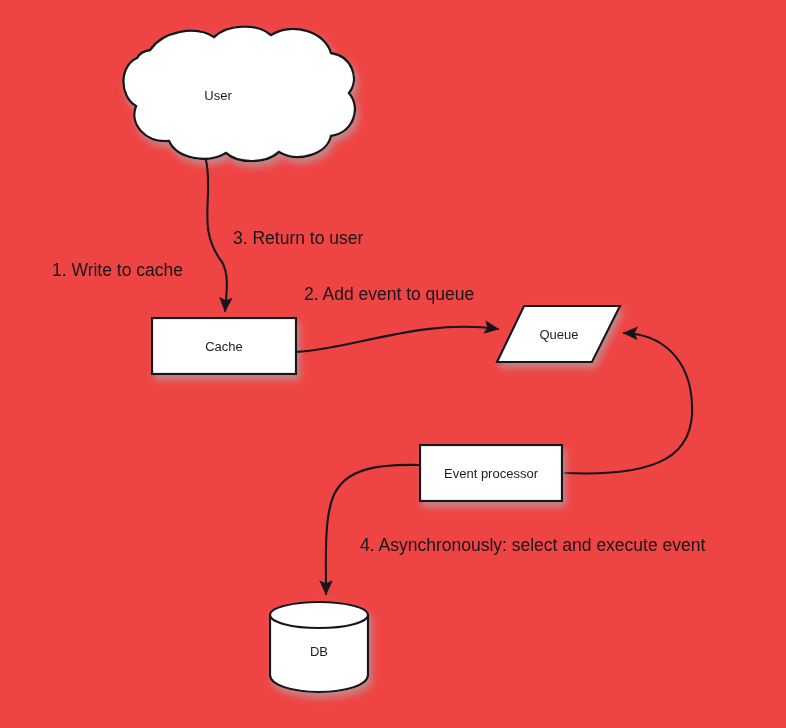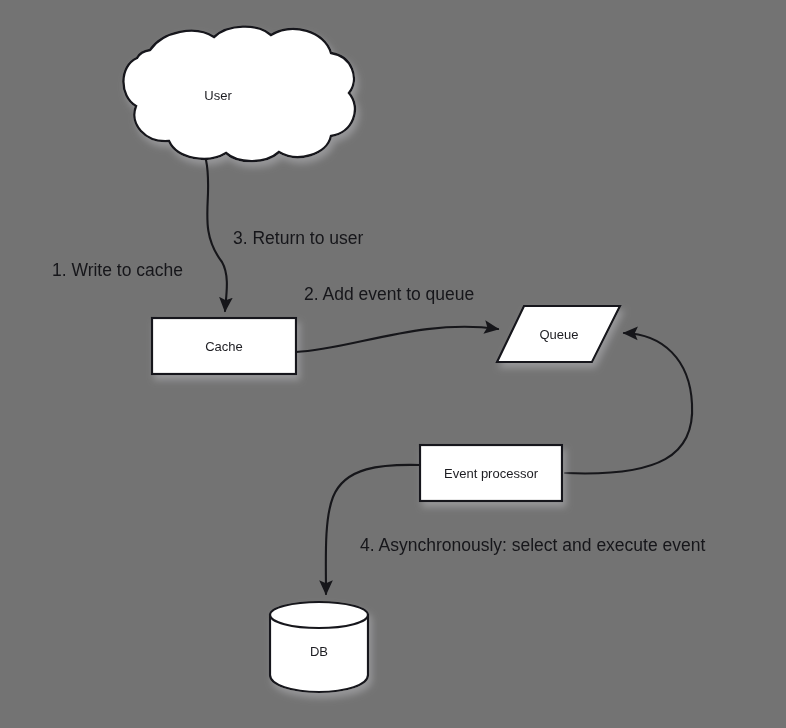--- a/index.html
+++ b/index.html
@@ -8,21 +8,21 @@
     background: #ffffff;
   }
   body {
     font-family: "Liberation Sans", sans-serif;
     -webkit-font-smoothing: antialiased;
   }
   #canvas {
     position: relative;
     width: 786px;
     height: 728px;
-    background: #737373;
+    background: #ef4444;
     overflow: hidden;
   }
   #diagram-svg {
     position: absolute;
     left: 0;
     top: 0;
     width: 786px;
     height: 728px;
   }
   .node-label {

